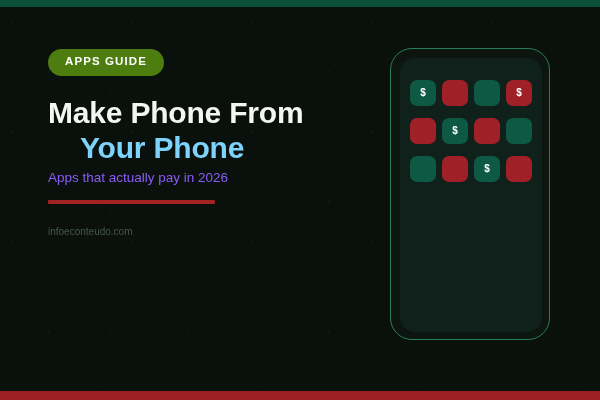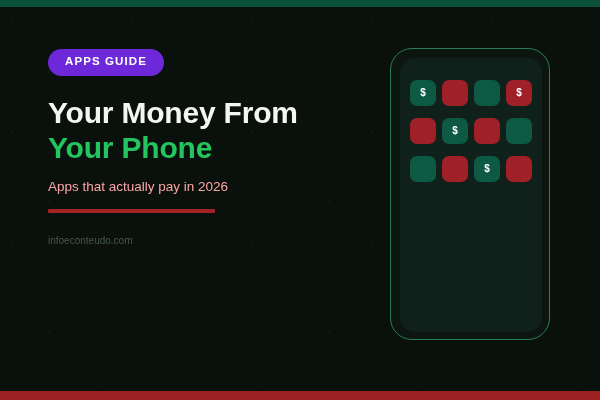--- a/index.html
+++ b/index.html
@@ -49,41 +49,41 @@
 
   
   #content {
     position: absolute;
     left: 48px;
     top: 49px;
     width: 330px;
   }
   #badge {
     display: inline-block;
-    background: #6d28d9;
+    background: #4d7c0f;
     color: #ffffff;
     font-size: 11.5px;
     font-weight: bold;
     letter-spacing: 1.1px;
     padding: 7px 17px 8px 17px;
     border-radius: 14px;
     line-height: 1;
   }
   #headline {
     margin-top: 19px;
     font-size: 30px;
     font-weight: bold;
     line-height: 1.17;
     letter-spacing: -0.2px;
   }
   .hl-light { color: #f4f6f4; display: block; }
-  .hl-accent { color: #22c55e; display: block; }
+  .hl-accent { color: #7dd3fc; display: block; margin-left: 32px; }
   #subtitle {
-    margin-top: 13px;
-    color: #fca5a5;
+    margin-top: 4px;
+    color: #8b5cf6;
     font-size: 13.5px;
     line-height: 1.3;
   }
   #underline {
     margin-top: 14px;
     width: 167px;
     height: 4px;
     background: #a32224;
     border-radius: 1px;
   }
@@ -151,21 +151,21 @@
 
   <div id="top-bar"></div>
 
   <div id="content">
 
     <div id="badge">
       <span>APPS GUIDE</span>
     </div>
 
     <div id="headline">
-      <span class="hl-light">Your Money From</span>
+      <span class="hl-light">Make Phone From</span>
       <span class="hl-accent">Your Phone</span>
     </div>
 
     <div id="subtitle">Apps that actually pay in 2026</div>
 
     <div id="underline"></div>
 
     <div id="site-url">infoeconteudo.com</div>
 
   </div>

